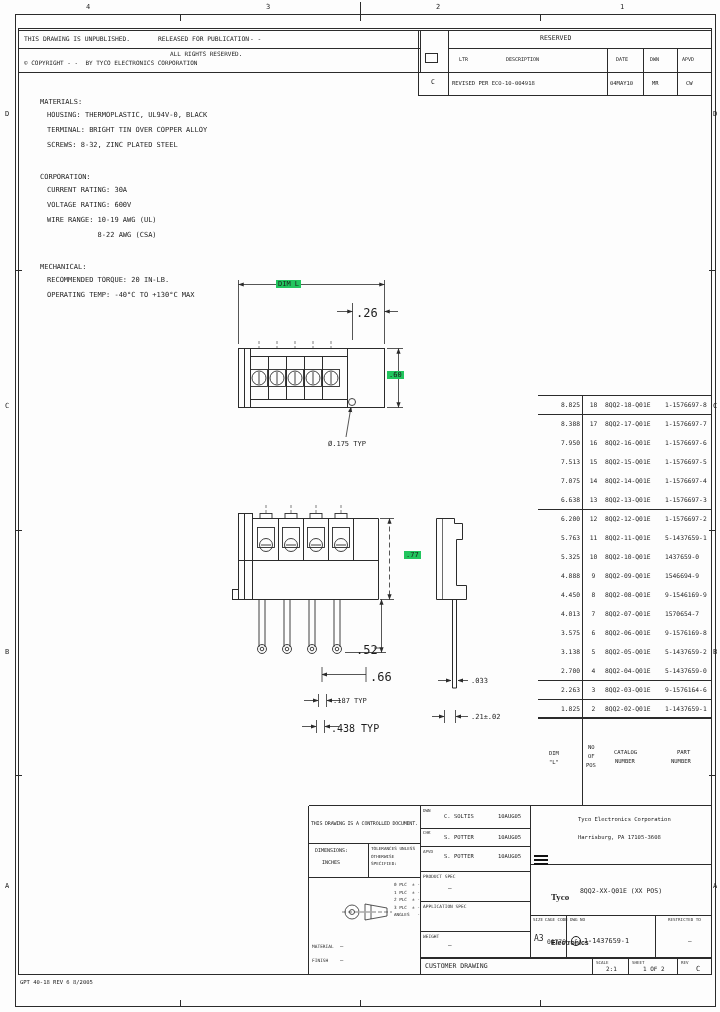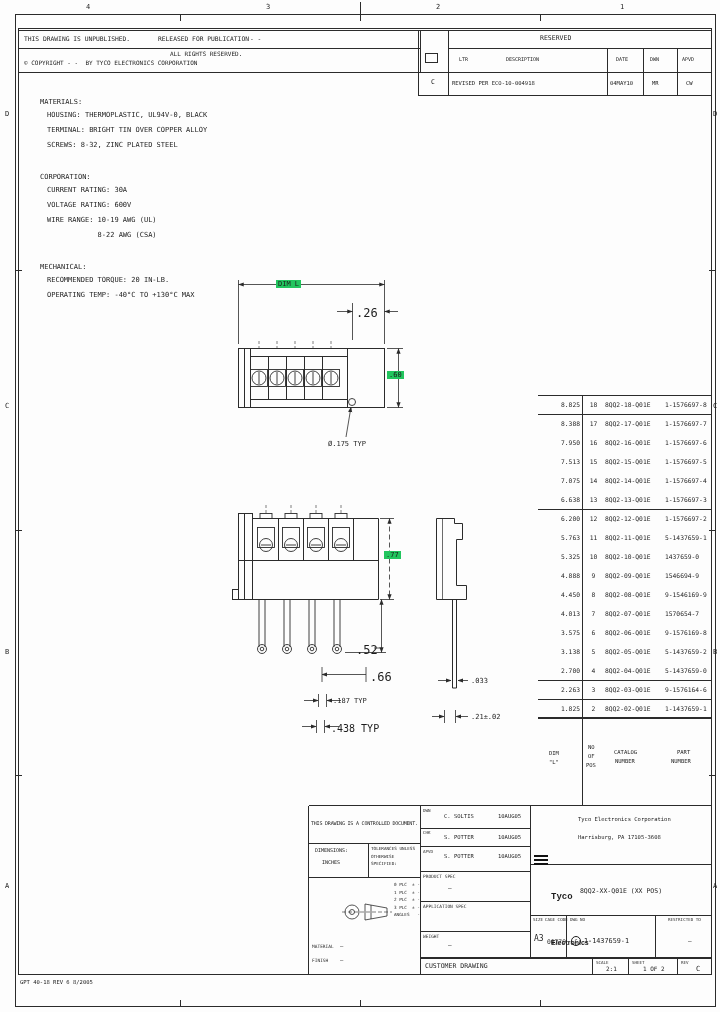--- a/index.html
+++ b/index.html
@@ -284,21 +284,21 @@
 <div class="t" style="left:47px;top:111px"><div class="nline">HOUSING: THERMOPLASTIC, UL94V-0, BLACK</div><div class="nline">TERMINAL: BRIGHT TIN OVER COPPER ALLOY</div><div class="nline">SCREWS: 8-32, ZINC PLATED STEEL</div></div>
 <span class="t" style="left:40px;top:173px;font-size:7px">CORPORATION:</span>
 <div class="t" style="left:47px;top:186px"><div class="nline">CURRENT RATING: 30A</div><div class="nline">VOLTAGE RATING: 600V</div><div class="nline">WIRE RANGE: 10-19 AWG (UL)</div><div class="nline">            8-22 AWG (CSA)</div></div>
 <span class="t" style="left:40px;top:263px;font-size:7px">MECHANICAL:</span>
 <div class="t" style="left:47px;top:276px"><div class="nline">RECOMMENDED TORQUE: 20 IN-LB.</div><div class="nline">OPERATING TEMP: -40°C TO +130°C MAX</div></div>
 
 <span class="t bg" style="left:276px;top:280px;font-size:7px">DIM L</span>
 <span class="t" style="left:356px;top:307px;font-size:12px">.26</span>
 <span class="t bg" style="left:387px;top:371px;font-size:7px">.60</span>
 <span class="t" style="left:328px;top:440px;font-size:7px">Ø.175 TYP</span>
-<span class="t bg" style="left:384px;top:551px;font-size:7px">.77</span>
+<span class="t bg" style="left:404px;top:551px;font-size:7px">.77</span>
 <span class="t" style="left:356px;top:644px;font-size:12px">.52</span>
 <span class="t" style="left:370px;top:671px;font-size:12px">.66</span>
 <span class="t" style="left:333px;top:697px;font-size:7px">.187 TYP</span>
 <span class="t" style="left:331px;top:723px;font-size:10px">.438 TYP</span>
 <span class="t" style="left:471px;top:677px;font-size:7px">.033</span>
 <span class="t" style="left:471px;top:713px;font-size:7px">.21±.02</span>
 
 <div id="parts-rows">
     <div class="prow">
       <span class="pc-dim">8.825</span>
@@ -430,21 +430,21 @@
 <span class="t" style="left:444px;top:834px;font-size:5.5px">S. POTTER</span>
 <span class="t" style="left:498px;top:834px;font-size:5.5px">10AUG05</span>
 <span class="t lbl" style="left:423px;top:850px;font-size:4.2px">APVD</span>
 <span class="t" style="left:444px;top:853px;font-size:5.5px">S. POTTER</span>
 <span class="t" style="left:498px;top:853px;font-size:5.5px">10AUG05</span>
 
 <div class="t" style="left:534px;top:818px">
   <div style="display:flex;gap:3px;align-items:flex-start">
     <div class="logo-bars"><div></div><div></div><div></div></div>
     <div>
-      <div style="font-size:9px;font-weight:bold;font-family:Liberation Mono, monospace">Tyco</div>
+      <div style="font-size:9px;font-weight:bold;font-family:Liberation Serif, serif">Tyco</div>
       <div style="font-size:7px;font-weight:bold;font-family:'Liberation Sans',sans-serif">Electronics</div>
     </div>
   </div>
 </div>
 <span class="t" style="left:578px;top:816px;font-size:5.5px">Tyco Electronics Corporation</span>
 <span class="t" style="left:578px;top:834px;font-size:5.5px">Harrisburg, PA 17105-3608</span>
 
 <span class="t lbl" style="left:423px;top:874px;font-size:4.5px">PRODUCT SPEC</span>
 <span class="t" style="left:448px;top:885px;font-size:6px">—</span>
 <span class="t lbl" style="left:423px;top:904px;font-size:4.5px">APPLICATION SPEC</span>

